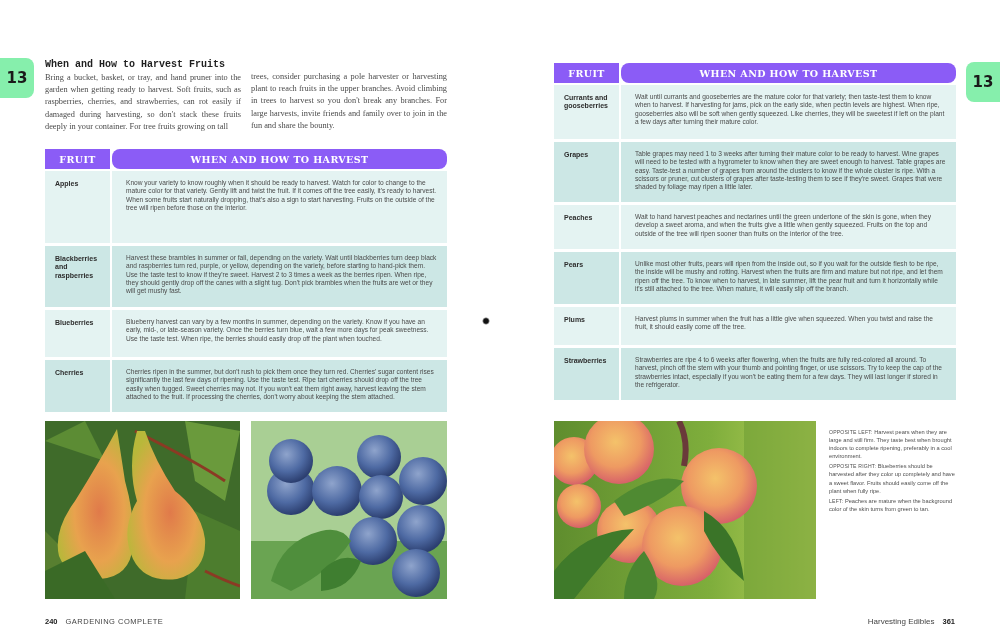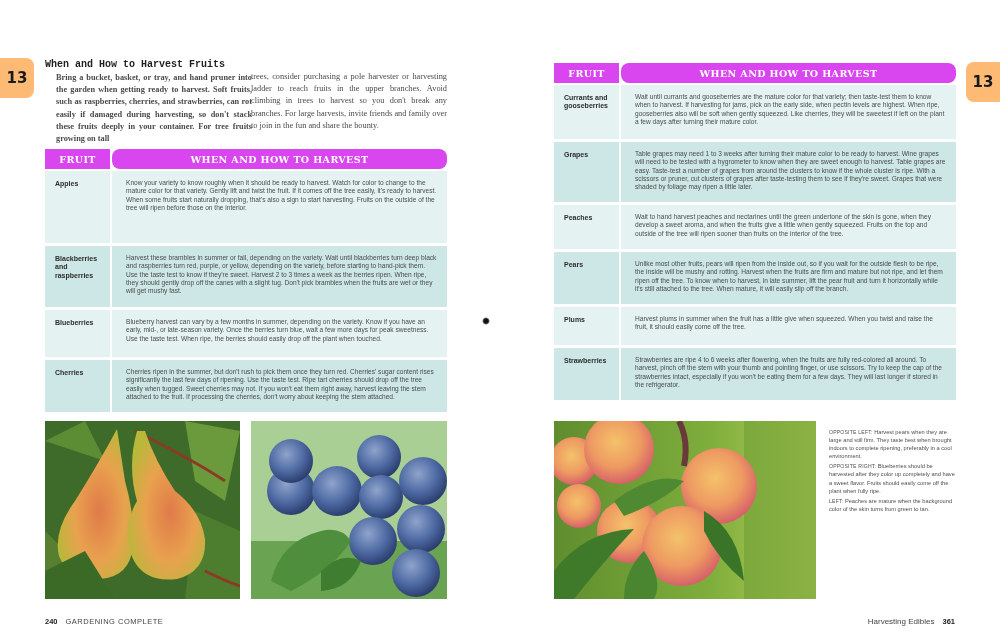--- a/index.html
+++ b/index.html
@@ -1,44 +1,44 @@
 <!DOCTYPE html>
 <html><head>
   <meta charset="utf-8">
   <style>
     * { box-sizing: border-box; margin: 0; padding: 0; }
     html, body { width: 1000px; height: 643px; background: #ffffff; overflow: hidden; }
     body { position: relative; font-family: "Liberation Sans", sans-serif; color: #3a3a3a; }
 
     .chapter-tab {
-      position: absolute; width: 34px; height: 40px; background: #fdba74;
+      position: absolute; width: 34px; height: 40px; background: #86efac;
       display: flex; align-items: center; justify-content: center;
       font-family: "DejaVu Sans", sans-serif; font-weight: bold; font-size: 15px; color: #1a1a1a;
     }
     .chapter-tab.left { left: 0; top: 58px; border-radius: 0 8px 8px 0; }
     .chapter-tab.right { left: 966px; top: 62px; border-radius: 8px 0 0 8px; }
 
     .section-title {
       position: absolute; left: 45px; top: 59px; font-size: 10px; font-weight: bold; color: #1f1f1f;
       font-family: Liberation Mono, monospace;
     }
     .intro-col {
       position: absolute; top: 72px; width: 196px;
       font-family: "Liberation Serif", serif; font-size: 8.3px; line-height: 12.2px; color: #4a4a4a;
       text-align: justify;
     }
-    .intro-col.c1 { left: 56px; font-weight: bold; }
+    .intro-col.c1 { left: 45px; }
     .intro-col.c2 { left: 251px; top: 71px; }
 
     .harvest-table { position: absolute; border-collapse: separate; border-spacing: 0; }
     .harvest-table.left { left: 45px; top: 149px; width: 402px; }
     .harvest-table.right { left: 554px; top: 63px; width: 402px; }
     .th-row { display: flex; height: 20px; margin-bottom: 2px; }
     .th {
-      background: #d946ef; color: #ffffff; display: flex; align-items: center; justify-content: center;
+      background: #8b5cf6; color: #ffffff; display: flex; align-items: center; justify-content: center;
       font-family: "DejaVu Serif", serif; font-weight: bold; font-size: 9.5px; letter-spacing: 0.4px;
     }
     .th.fruit { width: 65px; margin-right: 2px; }
     .th.how { flex: 1; border-radius: 8px; }
     .tr { display: flex; margin-bottom: 3px; }
     .td { padding: 8px 7px 6px 7px; font-size: 6.6px; line-height: 8.3px; color: #4b4b4b; }
     .td.fruit { width: 65px; margin-right: 2px; font-weight: bold; color: #2d2d2d; font-size: 7px; padding-left: 10px; padding-top: 9px; }
     .td.how { flex: 1; padding-left: 14px; padding-right: 10px; }
     .tr.light .td { background: #e4f3f2; }
     .tr.dark .td { background: #cce7e5; }
@@ -64,21 +64,21 @@
       position: absolute; left: 482px; top: 317px; width: 8px; height: 8px; border-radius: 50%;
       background: radial-gradient(circle, #111 40%, #888 55%, transparent 70%);
     }
   </style>
 </head>
 <body>
 
 <div class="chapter-tab left">13</div>
 <div class="section-title">When and How to Harvest Fruits</div>
 <div class="intro-col c1">Bring a bucket, basket, or tray, and hand pruner into the garden when getting ready to harvest. Soft fruits, such as raspberries, cherries, and strawberries, can rot easily if damaged during harvesting, so don't stack these fruits deeply in your container. For tree fruits growing on tall</div>
-<div class="intro-col c2">trees, consider purchasing a pole harvester or harvesting ladder to reach fruits in the upper branches. Avoid climbing in trees to harvest so you don't break any branches. For large harvests, invite friends and family over to join in the fun and share the bounty.</div>
+<div class="intro-col c2">trees, consider purchasing a pole harvester or harvesting plant to reach fruits in the upper branches. Avoid climbing in trees to harvest so you don't break any branches. For large harvests, invite friends and family over to join in the fun and share the bounty.</div>
 
 <div class="harvest-table left">
   <div class="th-row">
     <div class="th fruit">FRUIT</div>
     <div class="th how">WHEN AND HOW TO HARVEST</div>
   </div>
   <div class="tr light" style="height:72px">
     <div class="td fruit">Apples</div>
     <div class="td how">Know your variety to know roughly when it should be ready to harvest. Watch for color to change to the mature color for that variety. Gently lift and twist the fruit. If it comes off the tree easily, it's ready to harvest. When some fruits start naturally dropping, that's also a sign to start harvesting. Fruits on the outside of the tree will ripen before those on the interior.</div>
   </div>

